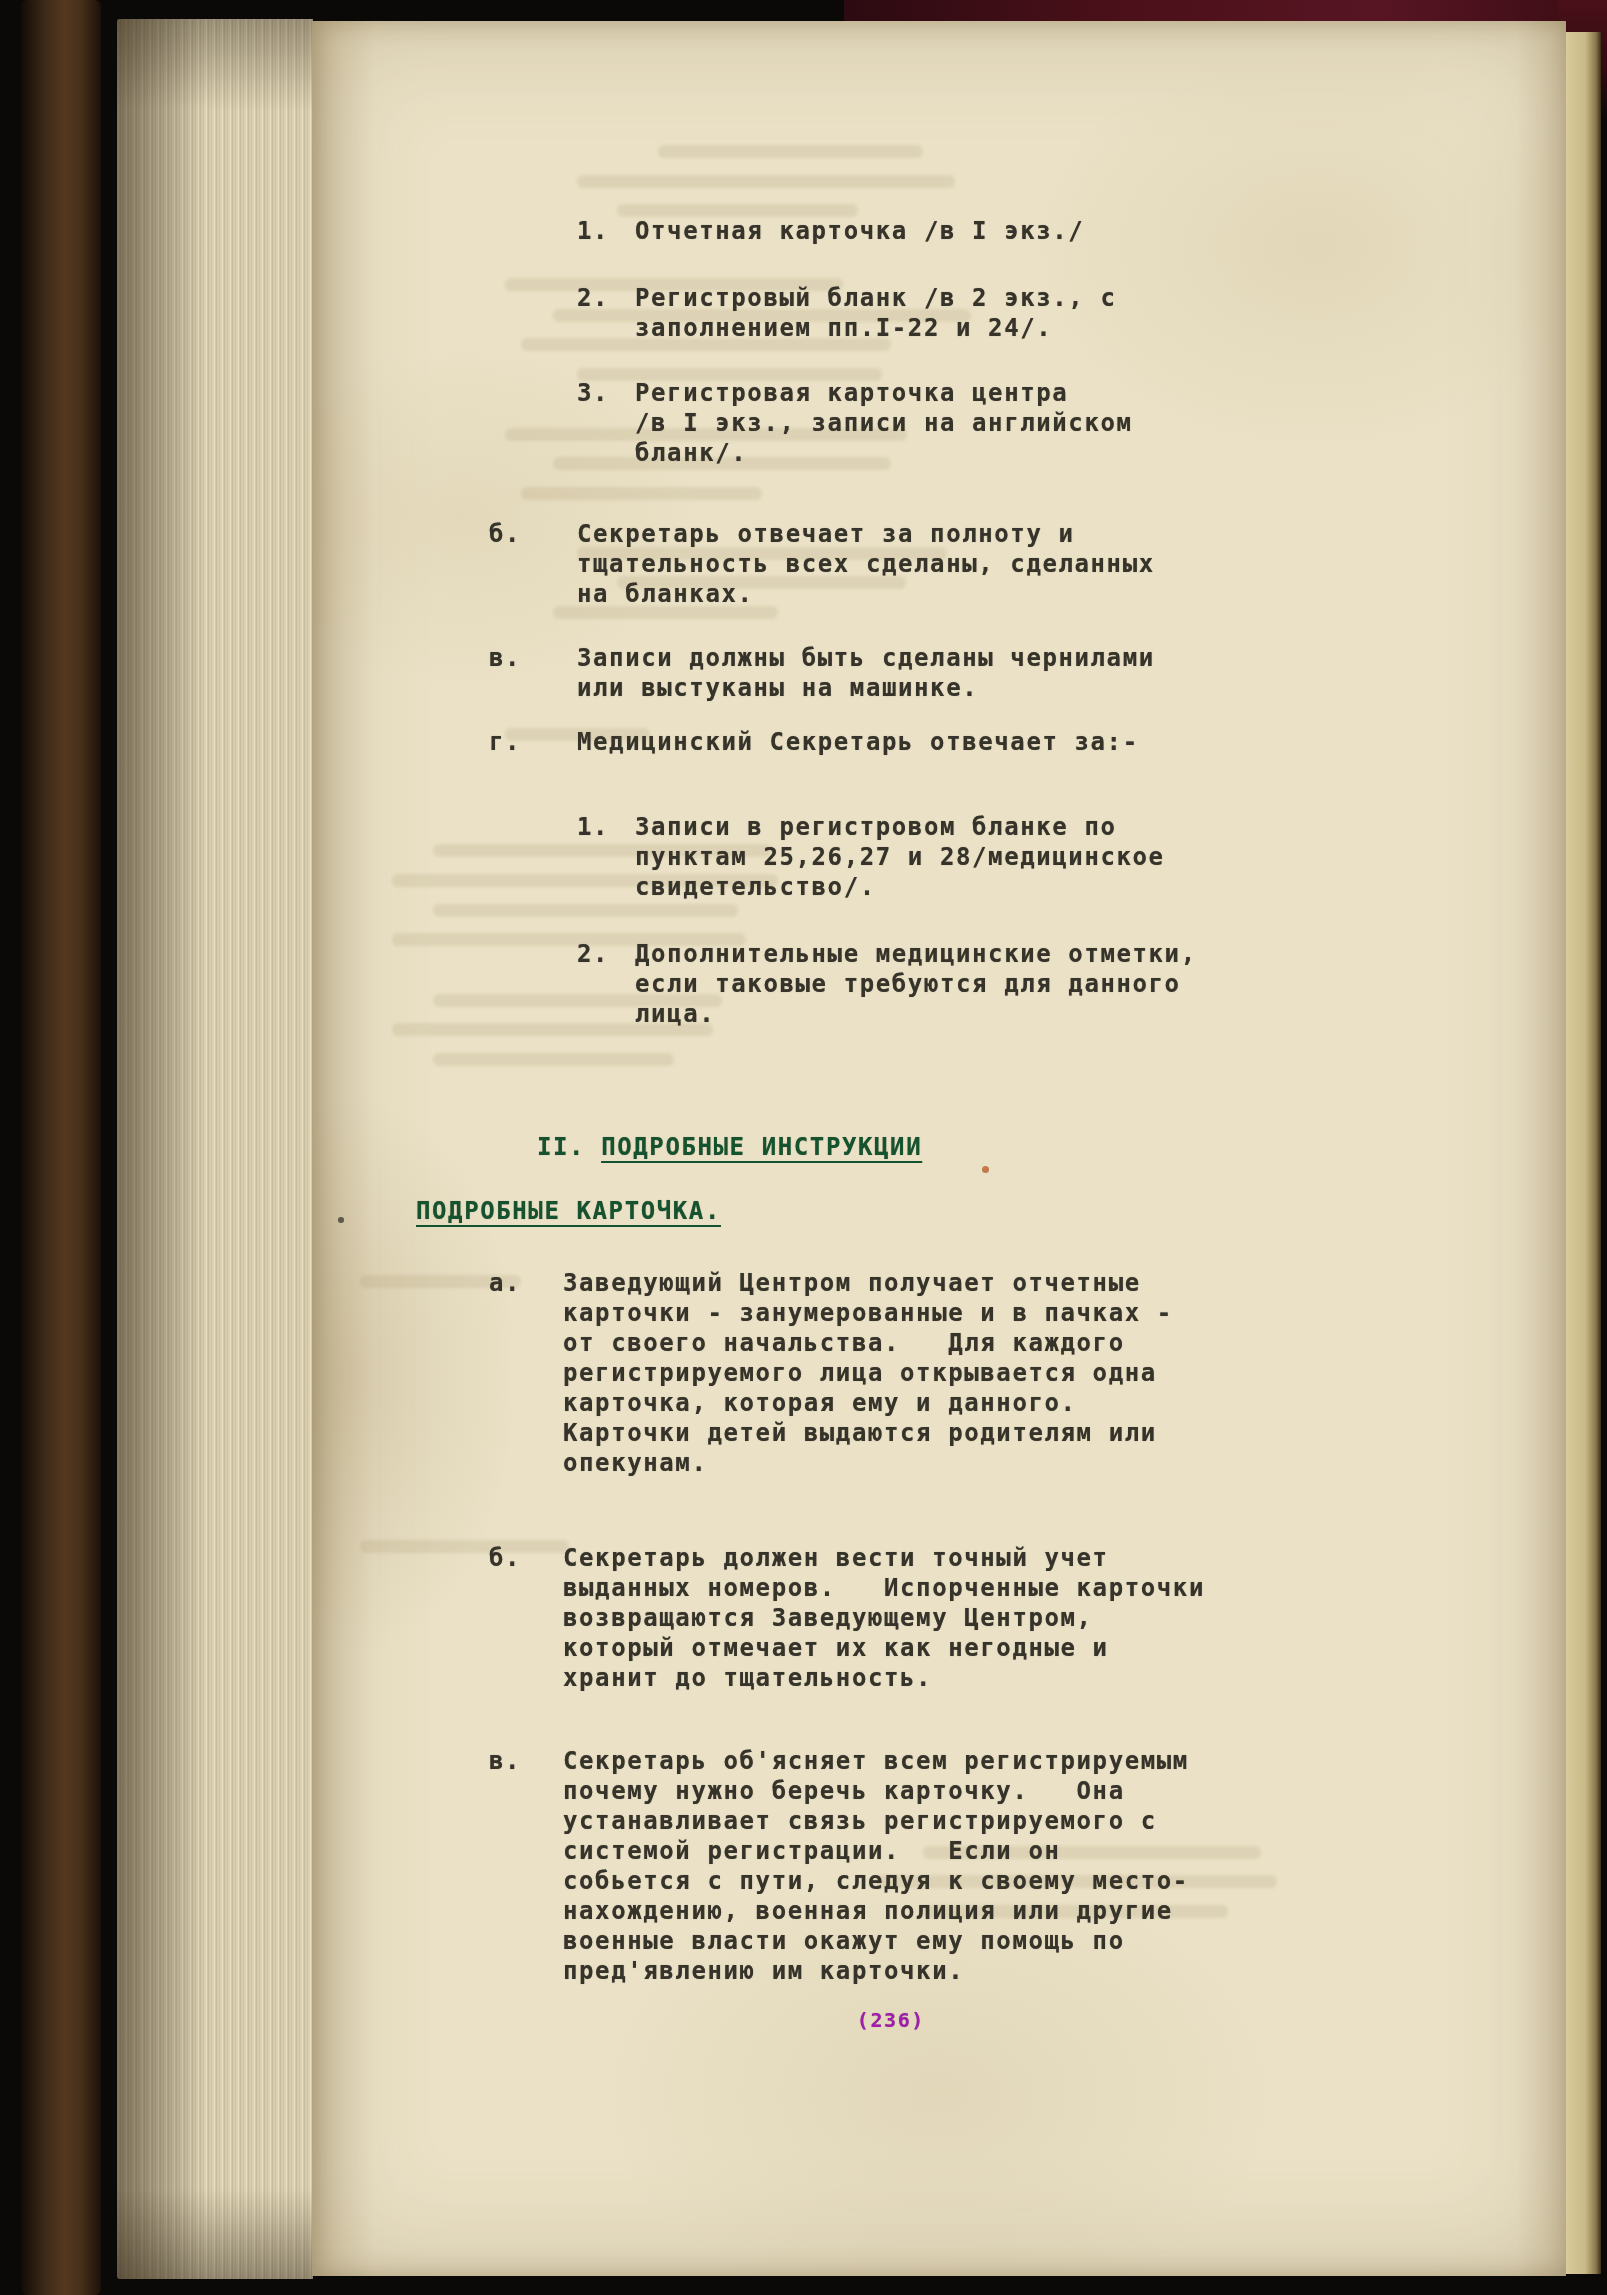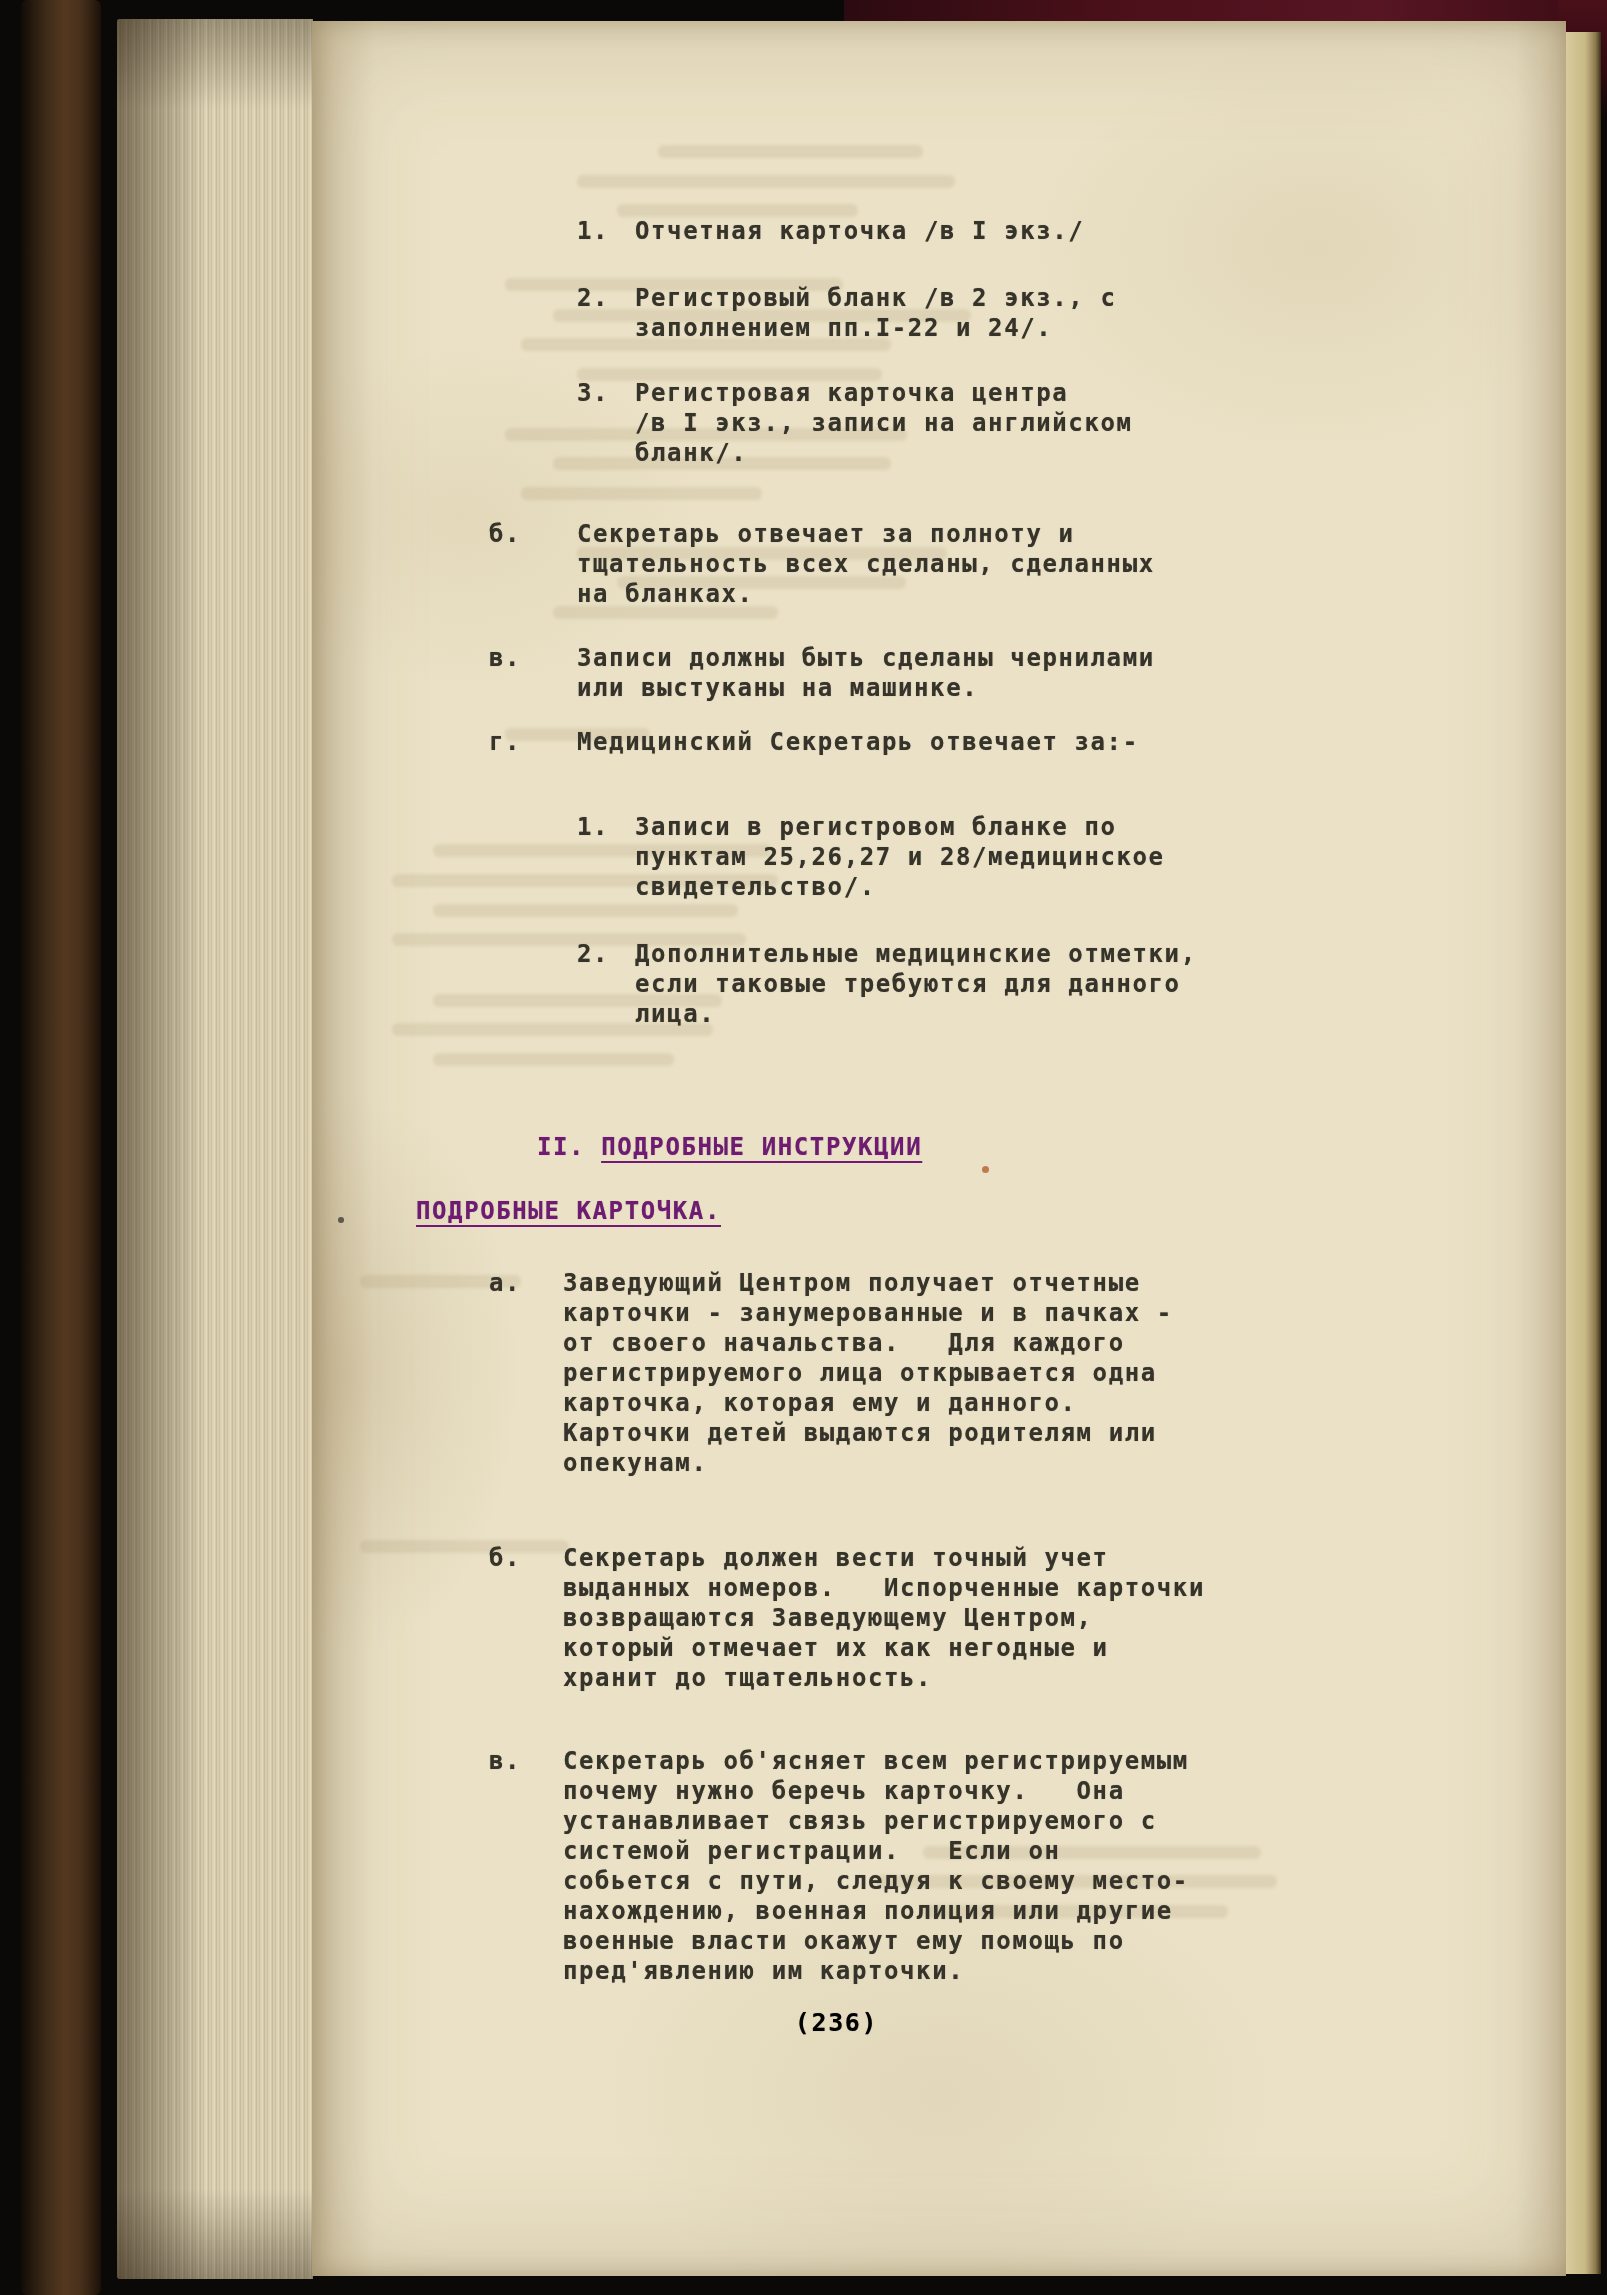--- a/index.html
+++ b/index.html
@@ -71,26 +71,26 @@
     position:absolute;display:flex;z-index:2;
     color:#36332a;font-weight:700;
     font-size:24px;line-height:30px;letter-spacing:1.6px;
     text-shadow:0 0 0.8px rgba(54,51,42,0.55);
   }
   .marker{flex:0 0 auto;}
   .mw72{width:58px;}
   .mw110{width:88px;}
   .mw92{width:74px;}
   .btxt{white-space:pre-wrap;flex:1 1 auto;}
-  .heading-line{position:absolute;z-index:2;color:#701a75;font-weight:700;
+  .heading-line{position:absolute;z-index:2;color:#14532d;font-weight:700;
     font-size:24px;line-height:30px;letter-spacing:1.6px;
     text-shadow:0 0 0.8px rgba(54,51,42,0.55);white-space:pre;}
   .u{text-decoration:underline;text-decoration-thickness:2.4px;text-underline-offset:5.6px;}
-  .pagenum{position:absolute;z-index:2;color:#000000;font-weight:700;
-    font-size:25px;letter-spacing:1.6px;text-align:center;width:177px;
+  .pagenum{position:absolute;z-index:2;color:#a21caf;font-weight:700;
+    font-size:20px;letter-spacing:1.6px;text-align:right;width:177px;
     text-shadow:0 0 0.8px rgba(54,51,42,0.55);}
 
   .speck{position:absolute;border-radius:50%;z-index:3;}
   .speck-dot{width:5.6px;height:5.6px;background:#3a372f;opacity:0.75;}
   .speck-orange{width:7.2px;height:7.2px;background:#b5622a;opacity:0.8;}
 </style>
 </head>
 <body>
 
 <div class="scene">

